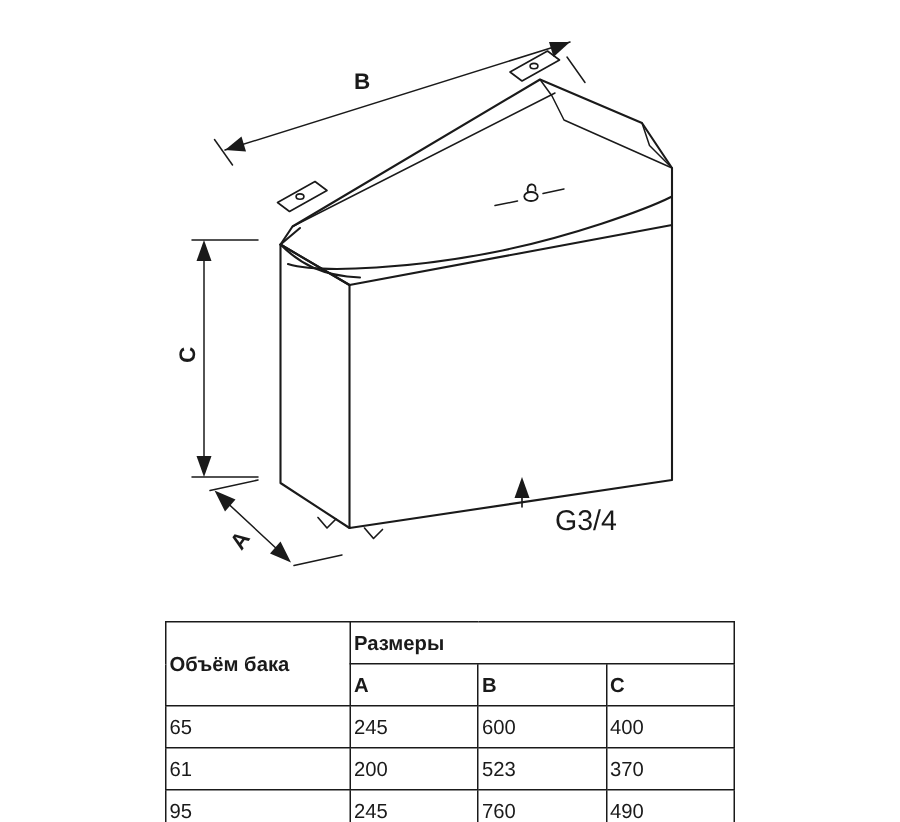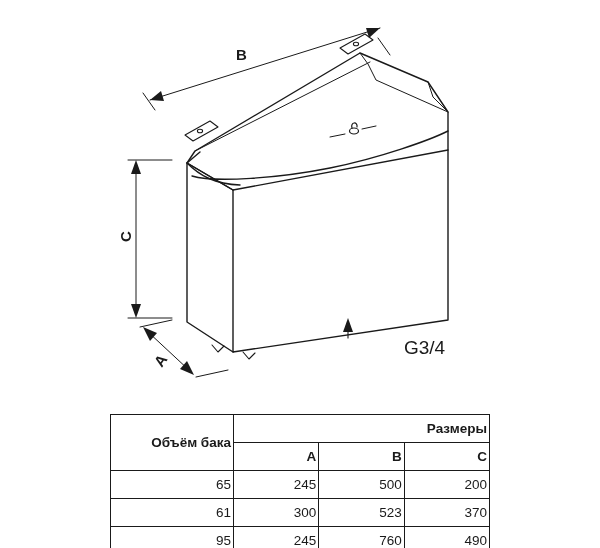--- a/index.html
+++ b/index.html
@@ -30,35 +30,35 @@
   .dim-label {
     position: absolute;
     font-family: "Liberation Sans", sans-serif;
     font-size: 15px;
     font-weight: 700;
     color: #1a1a1a;
   }
   #label-B { left: 236px; top: 46px; }
   #label-C { left: 120px; top: 228px; transform: rotate(-90deg); transform-origin: center center; }
   #label-A { left: 155px; top: 352px; transform: rotate(-55deg); transform-origin: center center; }
-  #label-G { left: 370px; top: 337px; font-size: 19px; font-weight: 400; margin-left: 34px; }
+  #label-G { left: 370px; top: 337px; font-size: 19px; font-weight: 400; }
 
   #spec-table {
     position: absolute;
     left: 110px;
     top: 414px;
     width: 380px;
     border-collapse: collapse;
     table-layout: fixed;
   }
   #spec-table td, #spec-table th {
     border: 1.3px solid #1a1a1a;
     font-family: "Liberation Sans", sans-serif;
     font-size: 13.5px;
-    text-align: right;
+    text-align: left;
     padding: 3px 2px;
     height: 21px;
     font-weight: 400;
   }
   #spec-table th {
     font-weight: 700;
   }
   .col-vol { width: 118px; }
   .col-dim { width: 87px; }
   td.vol-cell {
@@ -163,26 +163,26 @@
         <th colspan="3">Размеры</th>
       </tr>
       <tr>
         <th class="col-dim">A</th>
         <th class="col-dim">B</th>
         <th class="col-dim">C</th>
       </tr>
       <tr>
         <td class="vol-cell">65</td>
         <td>245</td>
-        <td>500</td>
-        <td>200</td>
+        <td>600</td>
+        <td>400</td>
       </tr>
       <tr>
         <td class="vol-cell">61</td>
-        <td>300</td>
+        <td>200</td>
         <td>523</td>
         <td>370</td>
       </tr>
       <tr>
         <td class="vol-cell">95</td>
         <td>245</td>
         <td>760</td>
         <td>490</td>
       </tr>
     </tbody>

